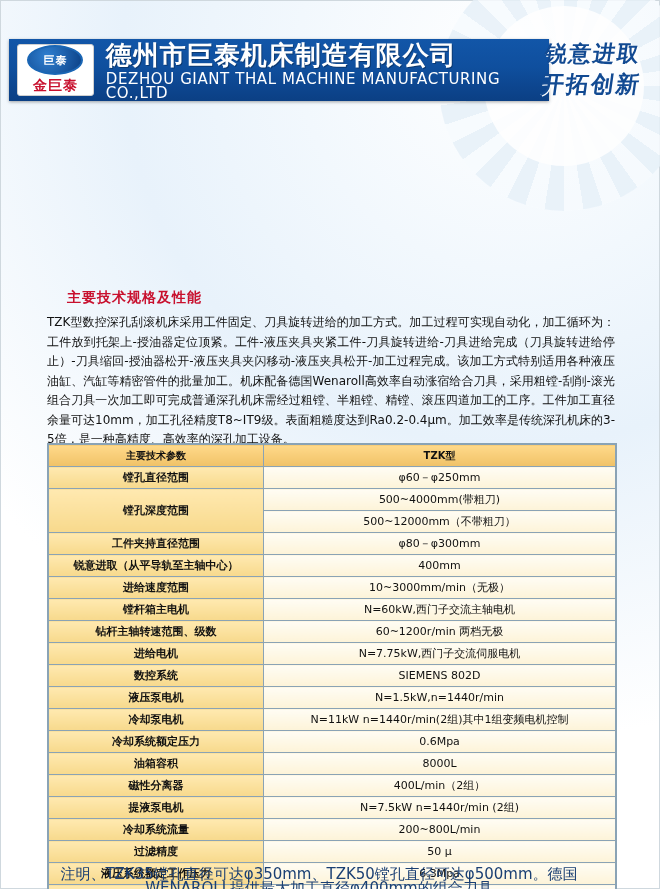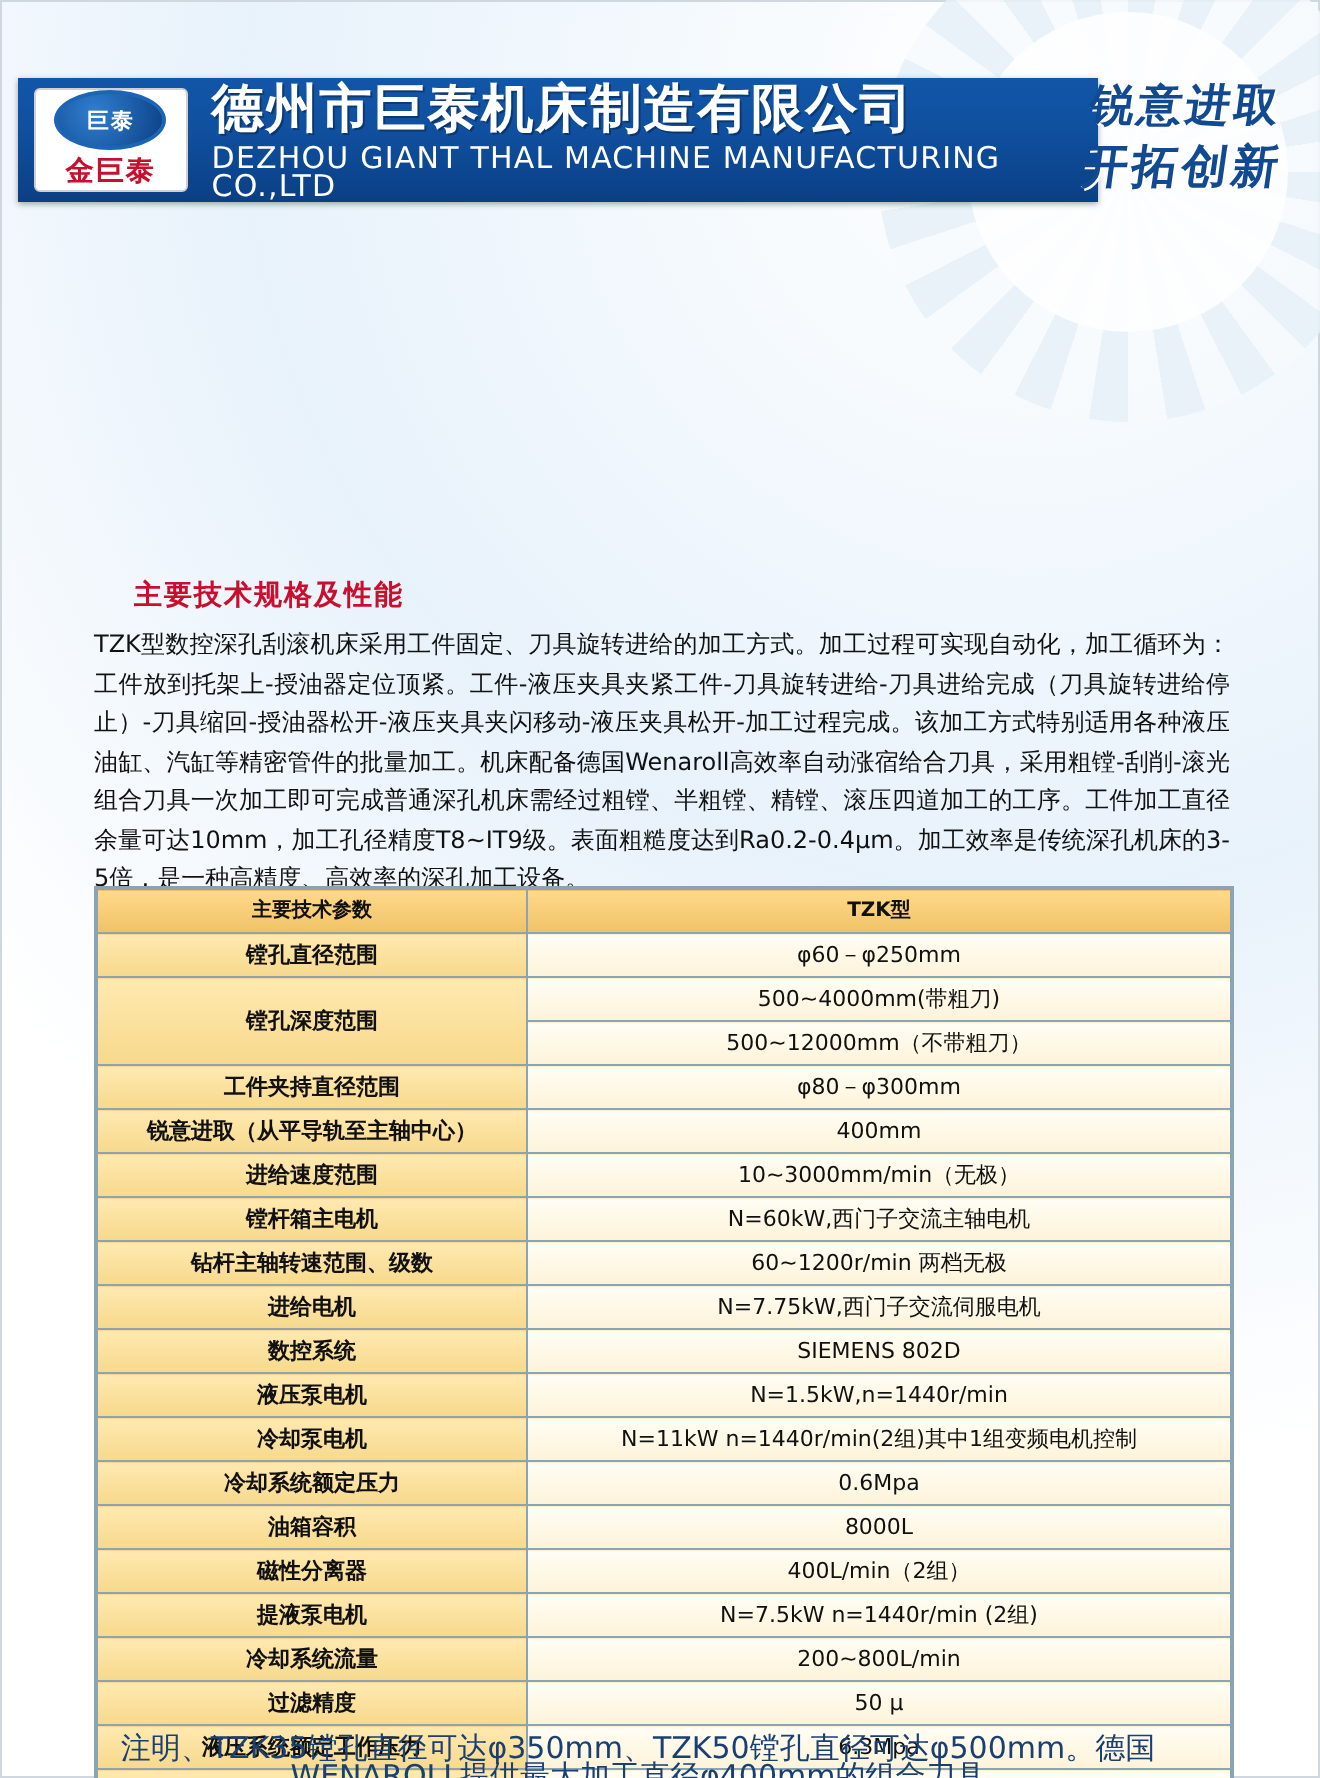--- a/index.html
+++ b/index.html
@@ -142,20 +142,21 @@
   td{
     border:1px solid #8aa3b5;
     font-size:11px;color:#111111;
     text-align:center;vertical-align:middle;
     padding:3px 2px;line-height:15px;
   }
   td.label{
     width:210px;
     background:linear-gradient(180deg,#ffe9b0 0%,#f7d98c 100%);
     font-weight:bold;
+    font-family:Liberation Serif, serif;
   }
   td.value{
     background:linear-gradient(180deg,#fffdf4 0%,#fdf3d8 100%);
   }
   tr.head td{
     font-weight:bold;font-size:10px;
     background:linear-gradient(180deg,#ffd98a 0%,#f0c267 100%);
   }
   
   .note{

